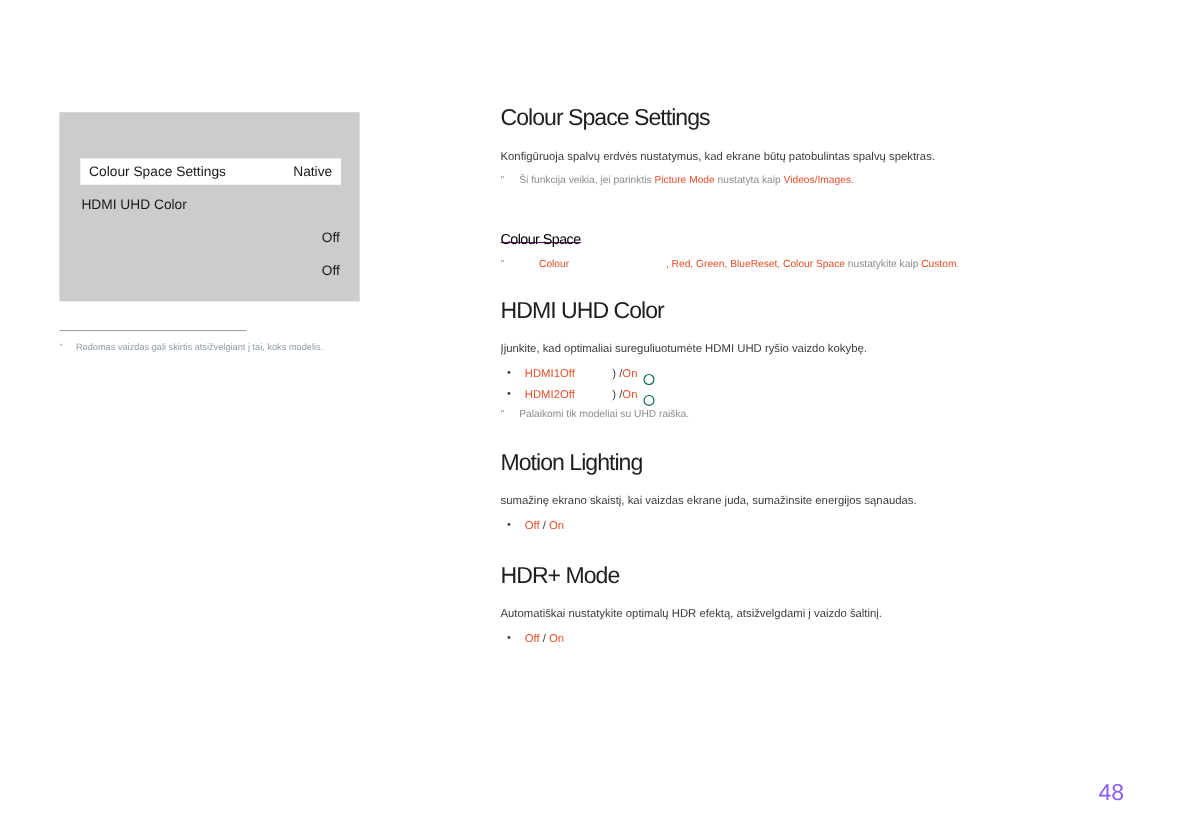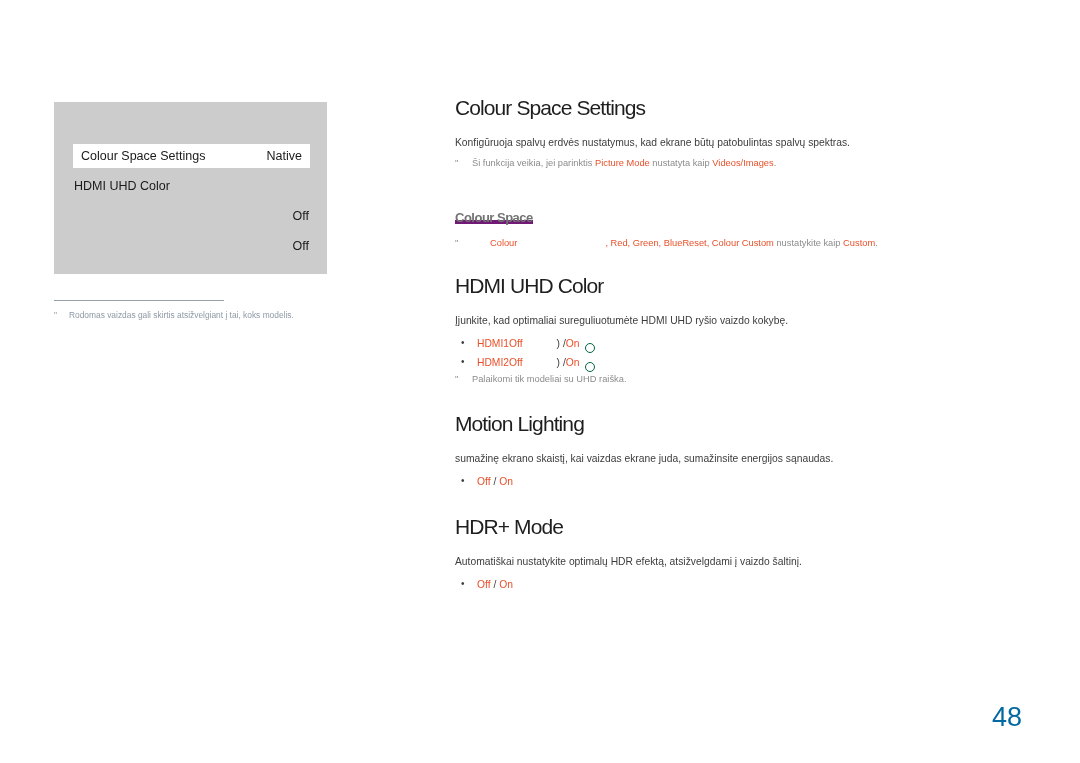--- a/index.html
+++ b/index.html
@@ -95,25 +95,25 @@
 
   p.desc {
     margin: 0 0 5px 0;
     font-size: 10.3px;
     color: #3c3c3c;
     line-height: 1.55;
   }
 
   h2.sub-title {
     font-size: 13px;
-    font-weight: bold;
-    color: #737373;
+    font-weight: normal;
+    color: #000000;
     margin: 22px 0 12px 0;
     display: inline-block;
-    border-bottom: 4px solid #701a75;
+    border-bottom: 1px solid #701a75;
     padding-bottom: 2px;
     letter-spacing: -0.5px;
   }
   .sub-wrap { line-height: 0; }
 
   ul.opts {
     list-style: none;
     margin: 0;
     padding: 0;
   }
@@ -159,22 +159,22 @@
     margin-left: 5px;
     box-sizing: content-box;
   }
   .opt-row { display: flex; align-items: flex-end; }
   .opt-name { white-space: pre; }
 
   .page-number {
     position: absolute;
     right: 58px;
     bottom: 30px;
-    font-size: 27px;
-    color: #0369a1;
+    font-size: 21px;
+    color: #8b5cf6;
     letter-spacing: 0px;
   }
 </style>
 </head>
 <body>
 
 <div class="osd-panel">
 
   <div class="osd-row osd-row-1 highlight">
     <span class="osd-label">Colour Space Settings</span>
@@ -215,21 +215,21 @@
       <span class="note-body"><span>Ši funkcija veikia, jei parinktis </span><span class="accent">Picture Mode</span><span> nustatyta kaip </span><span class="accent">Videos/Images</span><span>.</span></span>
     </div>
   </div>
 
   <div class="block tight">
     <div class="sub-wrap">
       <h2 class="sub-title">Colour Space</h2>
     </div>
     <div class="note">
       <span class="marker">"</span>
-      <span class="note-body"><span class="gapfill" style="width:18px"></span><span class="accent">Colour</span><span class="gapfill" style="width:88px"></span><span class="accent">, Red, Green, Blue</span><span class="accent">Reset</span><span class="accent">, Colour Custom</span><span> nustatykite kaip </span><span class="accent">Custom</span><span>.</span></span>
+      <span class="note-body"><span class="gapfill" style="width:18px"></span><span class="accent">Colour</span><span class="gapfill" style="width:88px"></span><span class="accent">, Red, Green, Blue</span><span class="accent">Reset</span><span class="accent">, Colour Space</span><span> nustatykite kaip </span><span class="accent">Custom</span><span>.</span></span>
     </div>
   </div>
 
   <div class="block">
     <h1 class="section-title">HDMI UHD Color</h1>
     <p class="desc">Įjunkite, kad optimaliai sureguliuotumėte HDMI UHD ryšio vaizdo kokybę.</p>
     <ul class="opts">
       <li>
         <span class="opt-row">
             <span class="opt-name">HDMI1Off</span>

